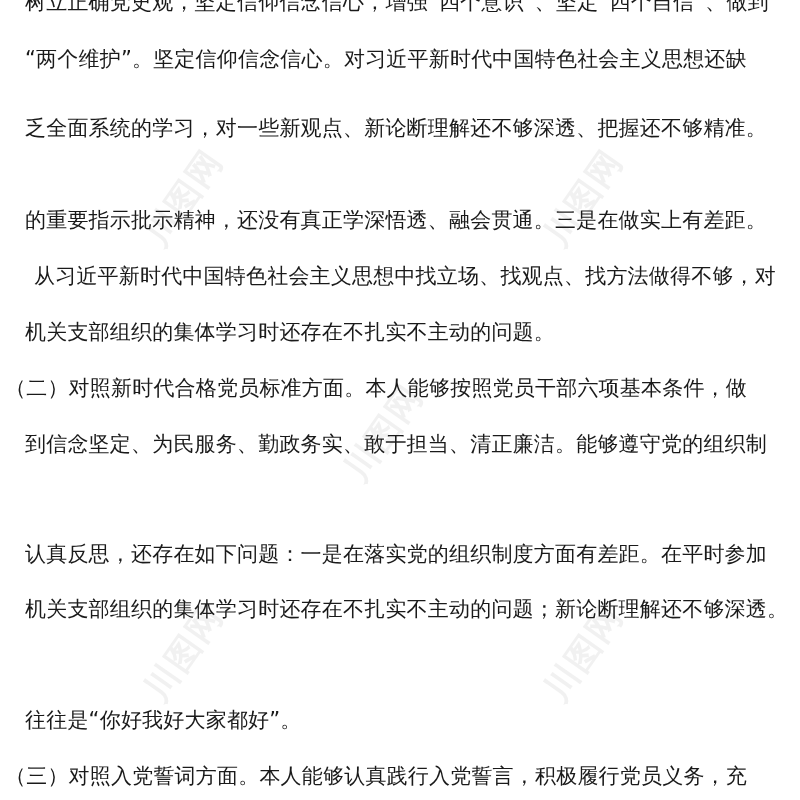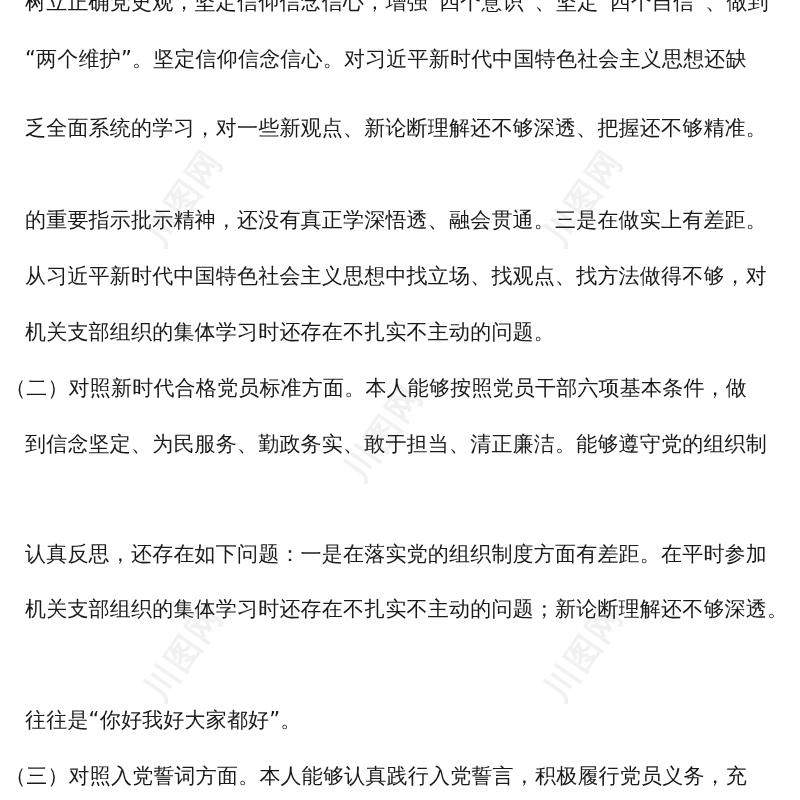--- a/index.html
+++ b/index.html
@@ -52,21 +52,21 @@
   <div class="watermark" style="left:130px; top:175px;">川图网</div>
   <div class="watermark" style="left:530px; top:175px;">川图网</div>
   <div class="watermark" style="left:330px; top:410px;">川图网</div>
   <div class="watermark" style="left:130px; top:630px;">川图网</div>
   <div class="watermark" style="left:530px; top:630px;">川图网</div>
 
   <div class="line" style="top:-12px;">树立正确党史观，坚定信仰信念信心，增强“四个意识”、坚定“四个自信”、做到</div>
   <div class="line" style="top:45px;">“两个维护”。坚定信仰信念信心。对习近平新时代中国特色社会主义思想还缺</div>
   <div class="line" style="top:114px;">乏全面系统的学习，对一些新观点、新论断理解还不够深透、把握还不够精准。</div>
   <div class="line" style="top:206px;">的重要指示批示精神，还没有真正学深悟透、融会贯通。三是在做实上有差距。</div>
-  <div class="line" style="top:262px;">从习近平新时代中国特色社会主义思想中找立场、找观点、找方法做得不够，对</div>
+  <div class="line" style="top:262px;text-align:center;">从习近平新时代中国特色社会主义思想中找立场、找观点、找方法做得不够，对</div>
   <div class="line" style="top:318px;">机关支部组织的集体学习时还存在不扎实不主动的问题。</div>
   <div class="line indent" style="top:374px;">（二）对照新时代合格党员标准方面。本人能够按照党员干部六项基本条件，做</div>
   <div class="line" style="top:430px;">到信念坚定、为民服务、勤政务实、敢于担当、清正廉洁。能够遵守党的组织制</div>
   <div class="line" style="top:540px;">认真反思，还存在如下问题：一是在落实党的组织制度方面有差距。在平时参加</div>
   <div class="line" style="top:595px;">机关支部组织的集体学习时还存在不扎实不主动的问题；新论断理解还不够深透。</div>
   <div class="line" style="top:706px;">往往是“你好我好大家都好”。</div>
   <div class="line indent" style="top:762px;">（三）对照入党誓词方面。本人能够认真践行入党誓言，积极履行党员义务，充</div>
 </div>
 
 </body></html>

